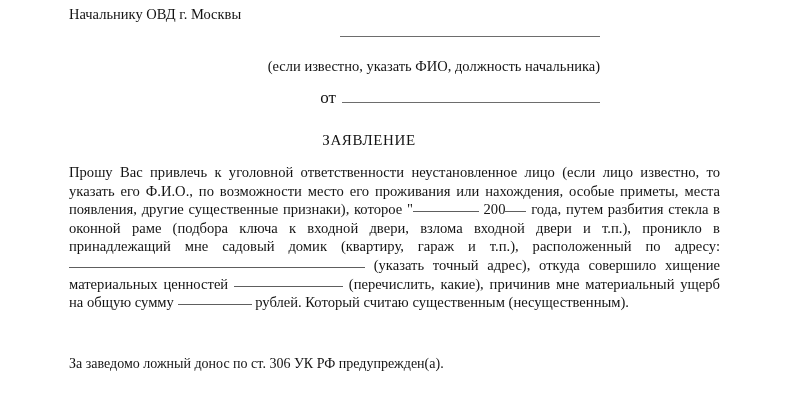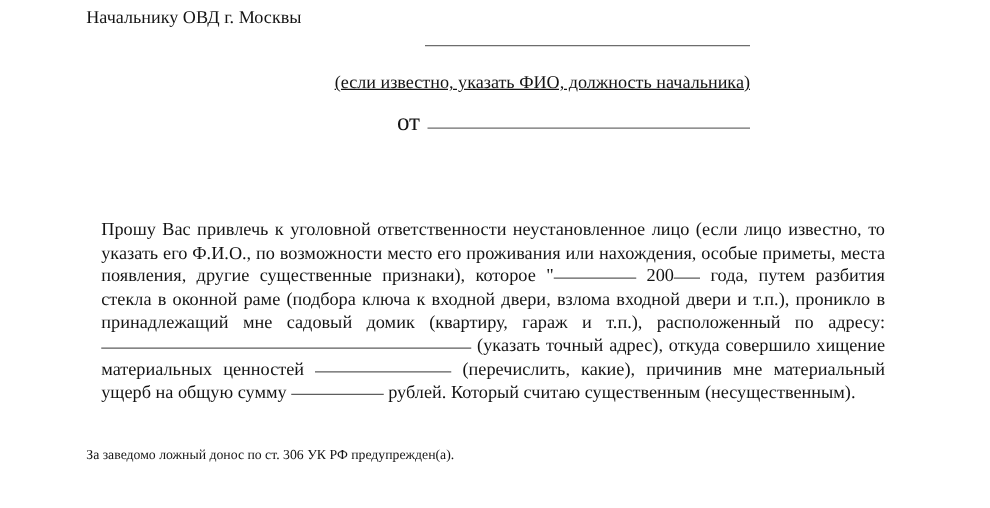--- a/index.html
+++ b/index.html
@@ -47,24 +47,23 @@
   .rule-1 { width: 260px; }
   .rule-2 { width: 258px; }
 
   .hdr-caption {
     position: absolute;
     right: 72px;
     font-size: 14.5px;
     line-height: 18px;
     white-space: nowrap;
     text-align: center;
-    text-decoration: underline;
   }
   .ot-label {
-    font-size: 20px;
+    font-size: 17px;
     line-height: 14px;
     margin-right: 6px;
     position: relative;
     top: 2px;
   }
 
   
   .doc-title {
     position: absolute;
     left: 0;
@@ -82,42 +81,42 @@
     left: 69px;
     top: 163px;
     width: 651px;
     font-size: 14.6px;
     line-height: 18.6px;
     text-align: justify;
     text-justify: inter-word;
     hyphens: none;
   }
   .body-block p {
-    margin: 12px;
+    margin: 0;
   }
   .body-block p.justified {
     text-align: justify;
   }
   
   .blank {
     display: inline-block;
     border-bottom: 1px solid #5e5e5e;
     height: 0;
     vertical-align: 2px;
   }
   .blank-date   { width: 66px; }
   .blank-year   { width: 21px; }
   .blank-addr   { width: 296px; }
   .blank-items  { width: 109px; }
   .blank-sum    { width: 74px; }
 
   .tail {
     position: absolute;
     left: 69px;
-    font-size: 11px;
+    font-size: 14px;
     line-height: 18.6px;
     white-space: nowrap;
   }
   .tail-1 { top: 355px; }
   .tail-2 { top: 385px; }
 </style>
 </head>
 <body>
 
 <div class="page">
@@ -129,20 +128,21 @@
   </div>
 
   <div class="hdr-caption" style="top:57px;">(если известно, указать ФИО, должность начальника)</div>
 
   <div class="hdr-line-row" style="top:89px;">
     <span class="ot-label">от</span>
     <span class="rule rule-2"></span>
   </div>
 
 
+  <div class="doc-title">ЗАЯВЛЕНИЕ</div>
 
   <div class="body-block">
     <p class="justified"><span>Прошу Вас привлечь к уголовной ответственности неустановленное лицо (если лицо известно, то указать его Ф.И.О., по возможности место его проживания или нахождения, особые приметы, места появления, другие существенные признаки), которое "</span><span class="blank blank-date"></span><span> 200</span><span class="blank blank-year"></span><span> года, путем разбития стекла в оконной раме (подбора ключа к входной двери, взлома входной двери и т.п.), проникло в принадлежащий мне садовый домик (квартиру, гараж и т.п.), расположенный по адресу:</span><span class="blank blank-addr"></span><span> (указать точный адрес), откуда совершило хищение материальных ценностей </span><span class="blank blank-items"></span><span> (перечислить, какие), причинив мне материальный ущерб на общую сумму </span><span class="blank blank-sum"></span><span> рублей. Который считаю существенным (несущественным).</span></p>
   </div>
 
   <div class="tail tail-1">За заведомо ложный донос по ст. 306 УК РФ предупрежден(а).</div>
 
 
 </div>
 

